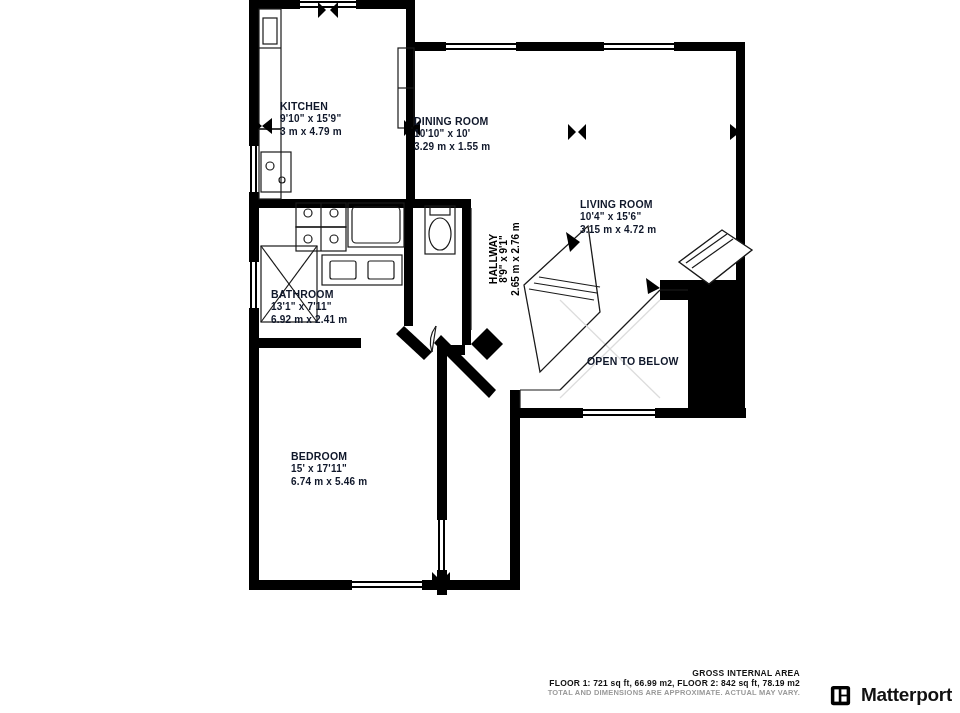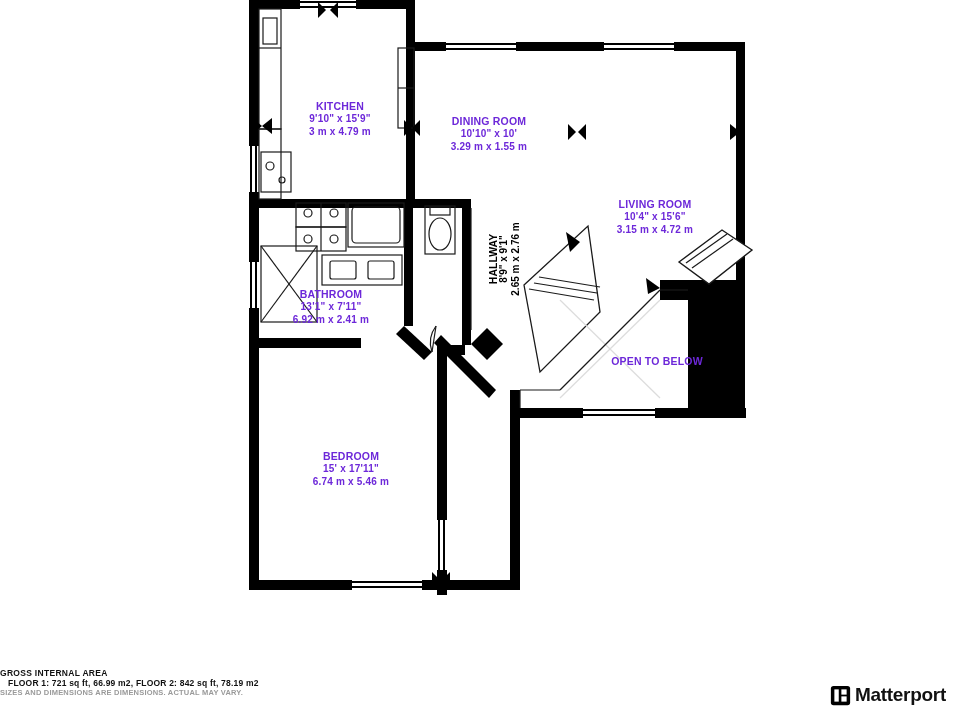--- a/index.html
+++ b/index.html
@@ -15,22 +15,22 @@
     overflow: hidden;
   }
   #floorplan {
     position: absolute;
     left: 0; top: 0;
     width: 960px;
     height: 713px;
   }
   .room-label {
     position: absolute;
-    text-align: center;
-    color: #6d28d9;
+    text-align: left;
+    color: #0f172a;
     font-family: "Liberation Sans", sans-serif;
     line-height: 1.25;
     white-space: nowrap;
     letter-spacing: 0.2px;
   }
   .room-label .rl-name {
     font-size: 10.5px;
     font-weight: 700;
     display: block;
   }
@@ -59,21 +59,21 @@
   }
   .vlabel-inner .rl-dim {
     font-size: 10px;
     font-weight: 700;
   }
   #footer {
     position: absolute;
     left: 0;
     top: 668px;
     width: 800px;
-    text-align: left;
+    text-align: right;
     color: #111111;
   }
   #footer .f-title {
     font-size: 8.5px;
     font-weight: 700;
     letter-spacing: 0.3px;
   }
   #footer .f-line {
     font-size: 8.5px;
     font-weight: 700;
@@ -87,21 +87,21 @@
     letter-spacing: 0.2px;
   }
   #brand {
     position: absolute;
     right: 0px;
     top: 680px;
     width: 130px;
     height: 30px;
     display: flex;
     align-items: center;
-    gap: 4px;
+    gap: 10px;
     padding-left: 28px;
   }
   #brand .brand-mark {
     width: 21px;
     height: 21px;
     position: relative;
     flex: 0 0 auto;
   }
   #brand .brand-text {
     font-size: 19px;
@@ -326,21 +326,21 @@
   </span>
 </div>
 
 <div class="room-label plain" style="left:587px; top:355px; width:140px;">
   <span class="rl-name">OPEN TO BELOW</span>
 </div>
 
 <div id="footer">
   <div class="f-title">GROSS INTERNAL AREA</div>
   <div class="f-line">FLOOR 1: 721 sq ft, 66.99 m2, FLOOR 2: 842 sq ft, 78.19 m2</div>
-  <div class="f-disclaimer">SIZES AND DIMENSIONS ARE DIMENSIONS. ACTUAL MAY VARY.</div>
+  <div class="f-disclaimer">TOTAL AND DIMENSIONS ARE APPROXIMATE. ACTUAL MAY VARY.</div>
 </div>
 
 <div id="brand">
   <span class="brand-mark">
     <svg viewBox="0 0 24 24" width="21" height="21">
       <rect x="1" y="1" width="22" height="22" rx="3" fill="#000000"></rect>
       <rect x="5" y="5" width="5" height="14" fill="#ffffff"></rect>
       <rect x="13" y="5" width="6" height="6" fill="#ffffff"></rect>
       <rect x="13" y="13" width="6" height="6" fill="#ffffff"></rect>
     </svg>

